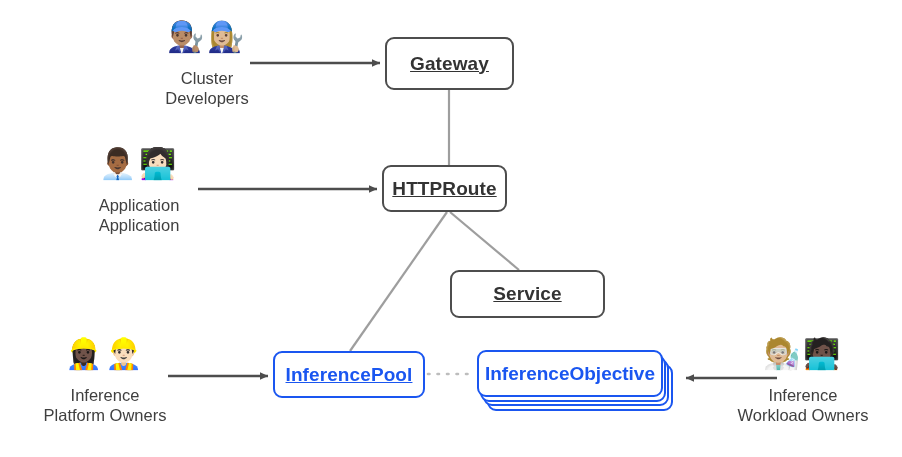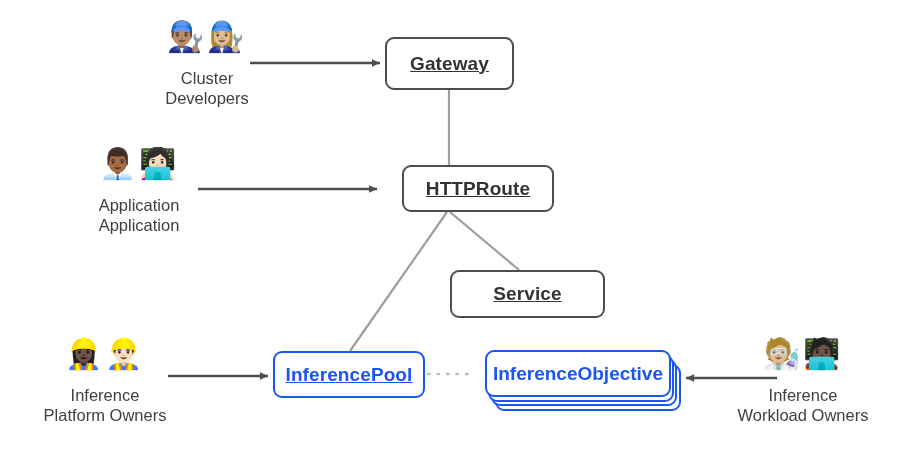--- a/index.html
+++ b/index.html
@@ -51,43 +51,42 @@
     border-color: #1a56f0;
     color: #1a56f0;
   }
 
   #node-gateway {
     left: 385px; top: 37px;
     width: 129px; height: 53px;
     font-size: 19px;
   }
   #node-httproute {
-    left: 402px; top: 165px;
-    width: 152px; height: 47px;
+    left: 382px; top: 165px;
+    width: 125px; height: 47px;
     font-size: 19px;
   }
   #node-service {
     left: 450px; top: 270px;
     width: 155px; height: 48px;
     font-size: 19px;
   }
   #node-inferencepool {
     left: 273px; top: 351px;
     width: 152px; height: 47px;
     font-size: 19px;
     text-align: center;
   }
 
   
   #stack-inferenceobjective {
     position: absolute;
     left: 477px; top: 350px;
     width: 196px; height: 60px;
     z-index: 3;
-    margin-left: 8px;
   }
   .stack-layer {
     position: absolute;
     box-sizing: border-box;
     width: 186px;
     height: 47px;
     background: #ffffff;
     border: 2px solid #1a56f0;
     border-radius: 9px;
   }

